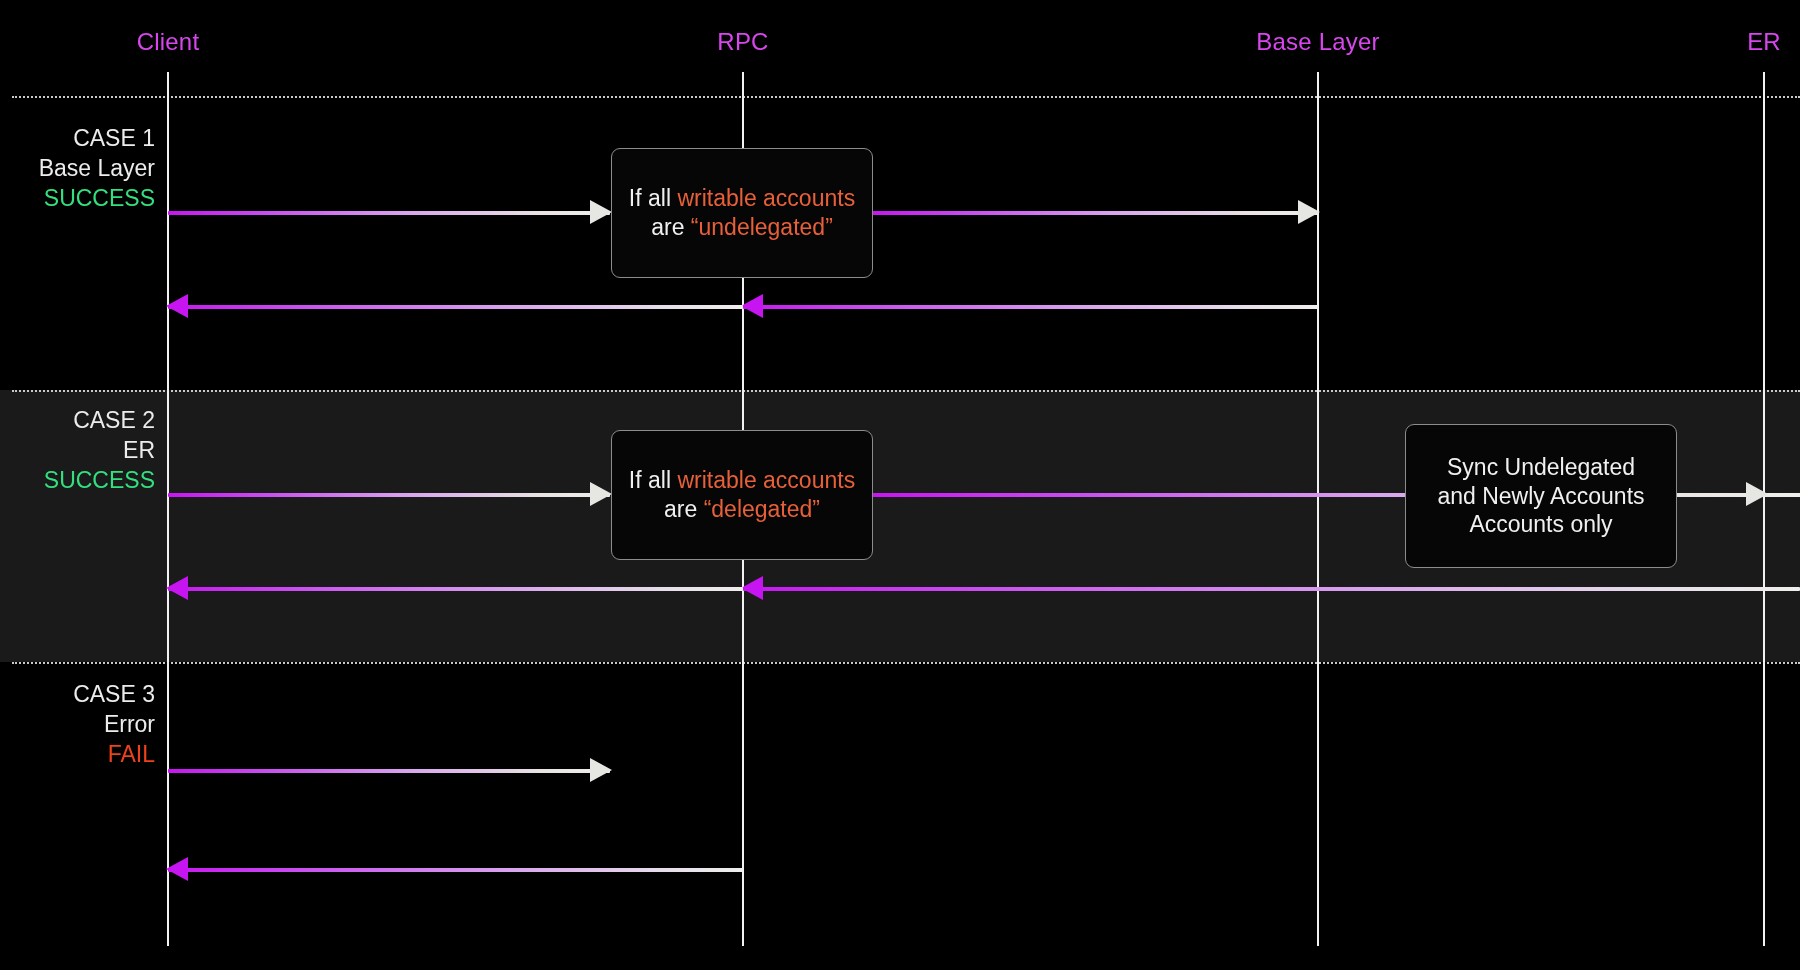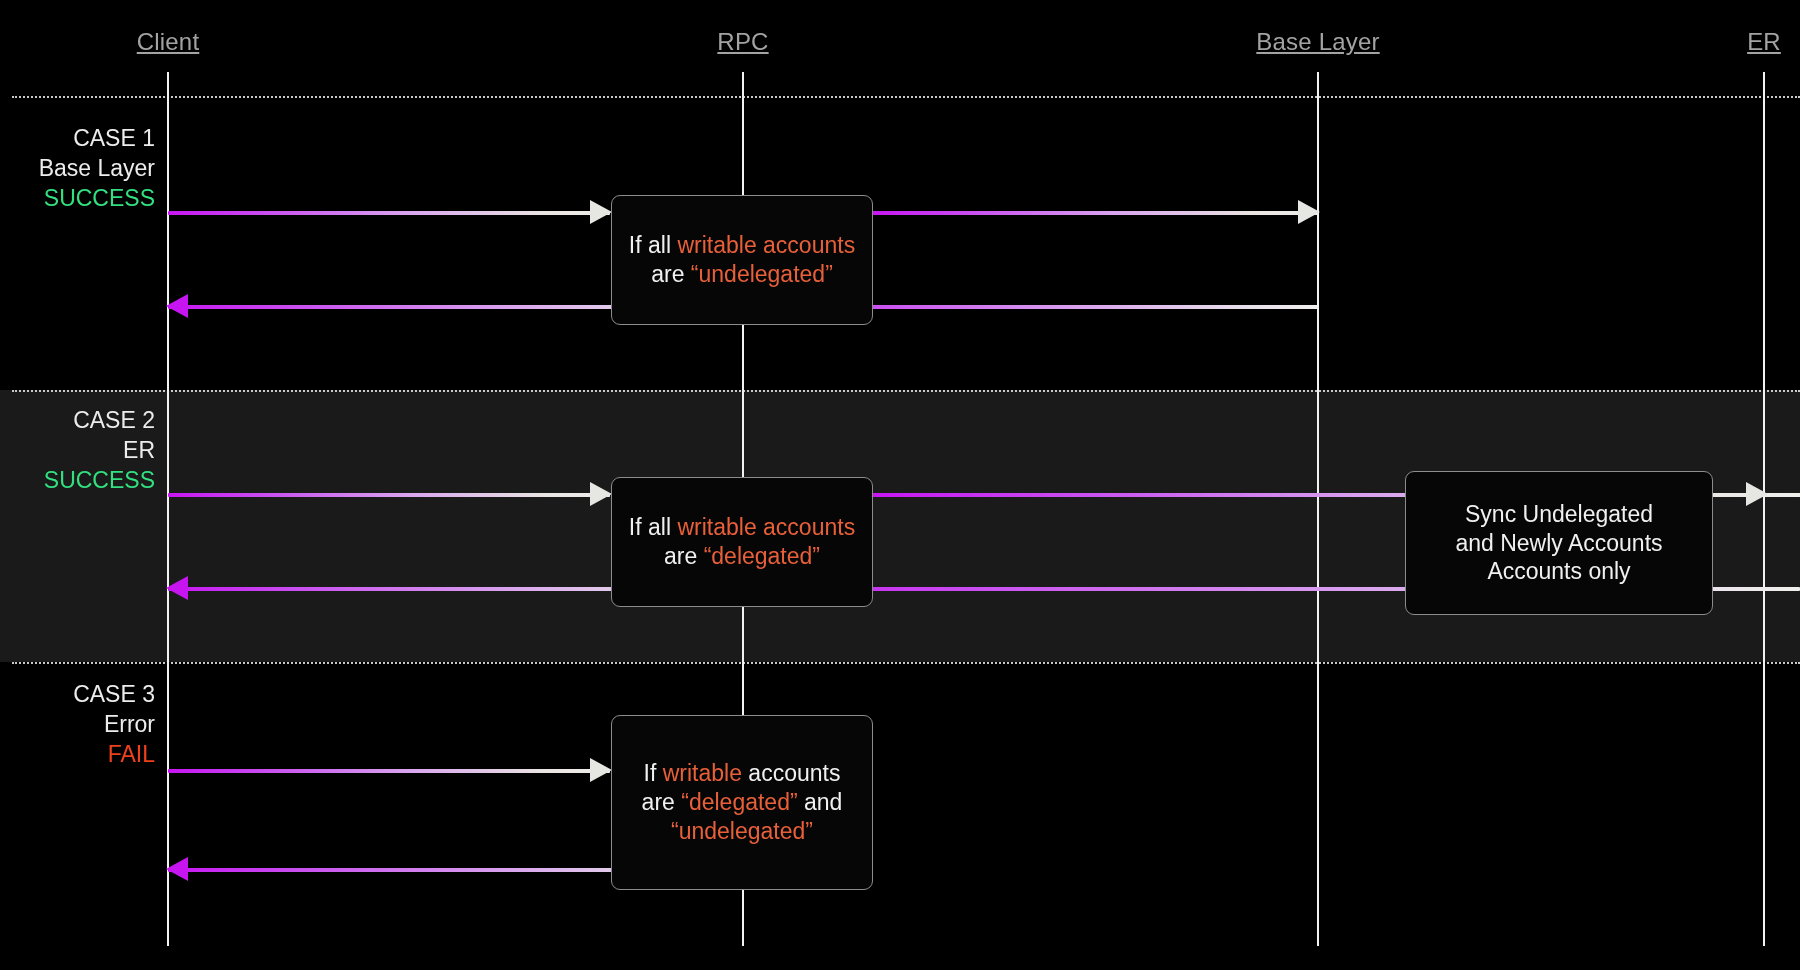--- a/index.html
+++ b/index.html
@@ -37,24 +37,23 @@
     top: 72px;
     width: 2px;
     height: 874px;
     background: #f2f2f2;
   }
   .actor-label {
     position: absolute;
     top: 28px;
     transform: translateX(-50%);
     font-size: 24px;
-    color: #a3a3a3;
+    color: #d946ef;
     white-space: nowrap;
     letter-spacing: .2px;
-    text-decoration: underline;
   }
 
   
   .case-label {
     position: absolute;
     right: 1645px;
     text-align: right;
     width: 260px;
     line-height: 1.30;
     font-size: 23px;
@@ -73,21 +72,20 @@
     border-radius: 9px;
     display: flex;
     align-items: center;
     justify-content: center;
     text-align: center;
     font-size: 23px;
     line-height: 1.26;
     color: #f0f0f0;
     padding: 10px 12px;
     z-index: 6;
-    margin-top: 47px;
   }
   .note .hl { color: #e8603a; }
   .note .w  { color: #f0f0f0; }
 
   
   .arrow {
     position: absolute;
     height: 7px;
     z-index: 3;
   }
@@ -195,21 +193,21 @@
     <div class="head right" style="right:36px;"></div>
   </div>
 
   <div class="note" style="left:611px;top:430px;width:262px;height:130px;">
     <div>
       <span class="w">If all </span><span class="hl">writable accounts</span><br>
       <span class="w">are </span><span class="hl">“delegated”</span>
     </div>
   </div>
 
-  <div class="note" style="left:1405px;top:424px;width:308px;height:144px;">
+  <div class="note" style="left:1405px;top:424px;width:272px;height:144px;">
     <div>
       <span>Sync Undelegated</span><br>
       <span>and Newly Accounts</span><br>
       <span>Accounts only</span>
     </div>
   </div>
 
   <div class="arrow to-left" style="left:743px;width:1057px;top:585px;">
     <div class="shaft"></div>
     <div class="head left"></div>
@@ -223,26 +221,19 @@
     <span class="ln">CASE 3</span>
     <span class="ln">Error</span>
     <span class="ln fail">FAIL</span>
   </div>
 
   <div class="arrow to-right" style="left:168px;width:442px;top:767px;">
     <div class="shaft"></div>
     <div class="head right"></div>
   </div>
 
-  <div class="note" style="left:611px;top:668px;width:262px;height:175px;">
-    <div>
-      <span class="w">If </span><span class="hl">writable</span><span class="w"> accounts</span><br>
-      <span class="w">are </span><span class="hl">“delegated”</span><span class="w"> and</span><br>
-      <span class="hl">“undelegated”</span>
-    </div>
-  </div>
 
   <div class="arrow to-left" style="left:168px;width:575px;top:866px;">
     <div class="shaft"></div>
     <div class="head left"></div>
   </div>
 
 </div>
 
 </body></html>

